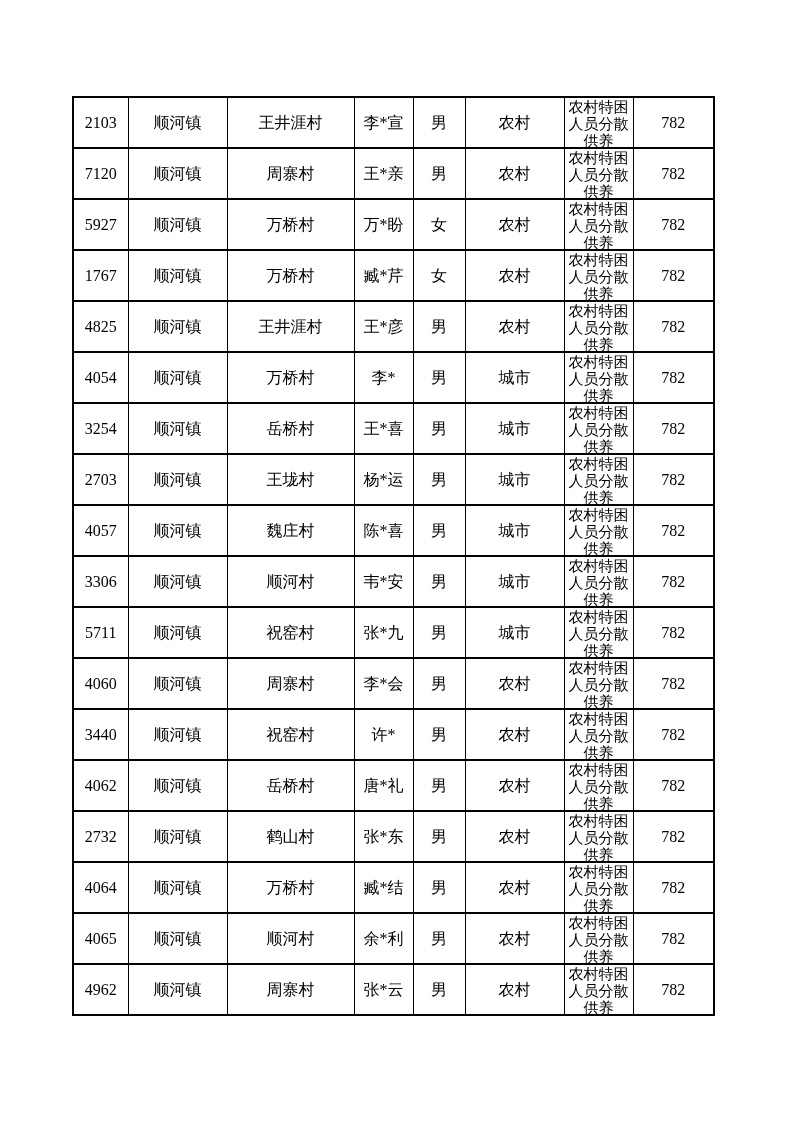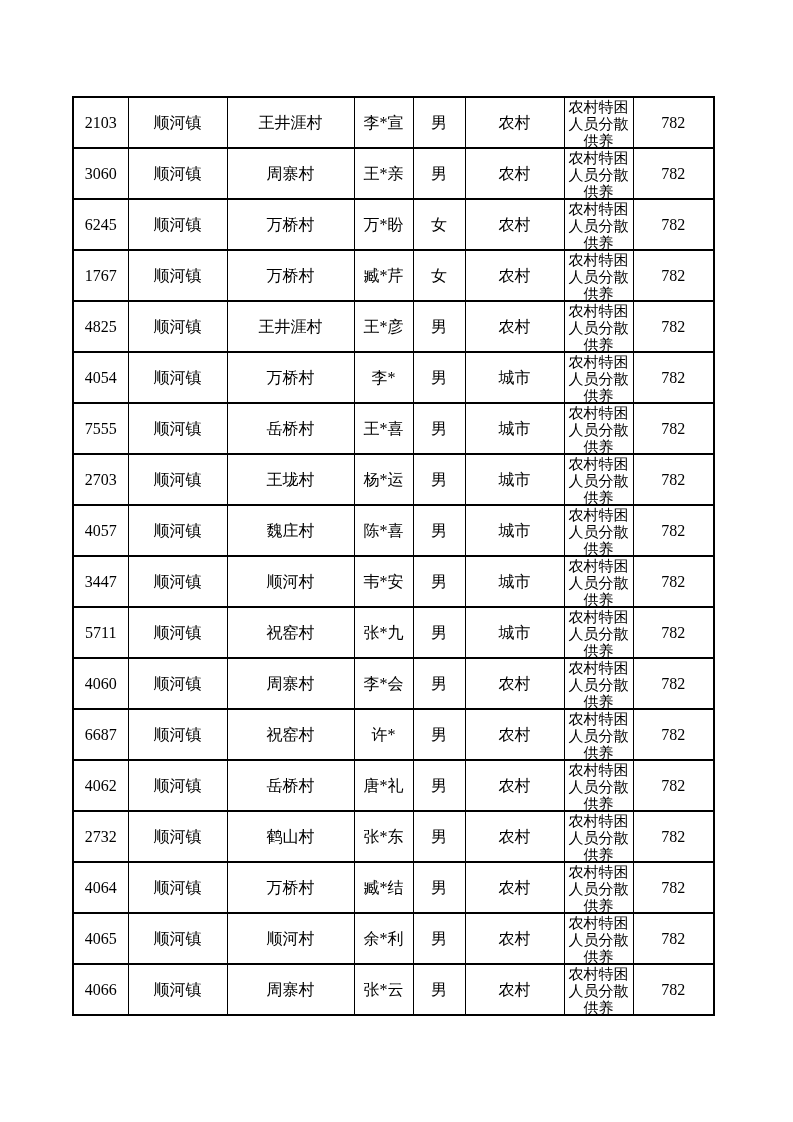--- a/index.html
+++ b/index.html
@@ -84,34 +84,34 @@
           <td>李*宣</td>
           <td>男</td>
           <td>农村</td>
           <td class="cat-cell">
             <div class="cat-clip">农村特困人员分散供养</div>
           </td>
           <td>782</td>
         </tr>
 
         <tr>
-          <td>3060</td>
+          <td>7120</td>
           <td>顺河镇</td>
           <td>周寨村</td>
           <td>王*亲</td>
           <td>男</td>
           <td>农村</td>
           <td class="cat-cell">
             <div class="cat-clip">农村特困人员分散供养</div>
           </td>
           <td>782</td>
         </tr>
 
         <tr>
-          <td>6245</td>
+          <td>5927</td>
           <td>顺河镇</td>
           <td>万桥村</td>
           <td>万*盼</td>
           <td>女</td>
           <td>农村</td>
           <td class="cat-cell">
             <div class="cat-clip">农村特困人员分散供养</div>
           </td>
           <td>782</td>
         </tr>
@@ -149,21 +149,21 @@
           <td>李*</td>
           <td>男</td>
           <td>城市</td>
           <td class="cat-cell">
             <div class="cat-clip">农村特困人员分散供养</div>
           </td>
           <td>782</td>
         </tr>
 
         <tr>
-          <td>7555</td>
+          <td>3254</td>
           <td>顺河镇</td>
           <td>岳桥村</td>
           <td>王*喜</td>
           <td>男</td>
           <td>城市</td>
           <td class="cat-cell">
             <div class="cat-clip">农村特困人员分散供养</div>
           </td>
           <td>782</td>
         </tr>
@@ -188,21 +188,21 @@
           <td>陈*喜</td>
           <td>男</td>
           <td>城市</td>
           <td class="cat-cell">
             <div class="cat-clip">农村特困人员分散供养</div>
           </td>
           <td>782</td>
         </tr>
 
         <tr>
-          <td>3447</td>
+          <td>3306</td>
           <td>顺河镇</td>
           <td>顺河村</td>
           <td>韦*安</td>
           <td>男</td>
           <td>城市</td>
           <td class="cat-cell">
             <div class="cat-clip">农村特困人员分散供养</div>
           </td>
           <td>782</td>
         </tr>
@@ -227,21 +227,21 @@
           <td>李*会</td>
           <td>男</td>
           <td>农村</td>
           <td class="cat-cell">
             <div class="cat-clip">农村特困人员分散供养</div>
           </td>
           <td>782</td>
         </tr>
 
         <tr>
-          <td>6687</td>
+          <td>3440</td>
           <td>顺河镇</td>
           <td>祝窑村</td>
           <td>许*</td>
           <td>男</td>
           <td>农村</td>
           <td class="cat-cell">
             <div class="cat-clip">农村特困人员分散供养</div>
           </td>
           <td>782</td>
         </tr>
@@ -292,21 +292,21 @@
           <td>余*利</td>
           <td>男</td>
           <td>农村</td>
           <td class="cat-cell">
             <div class="cat-clip">农村特困人员分散供养</div>
           </td>
           <td>782</td>
         </tr>
 
         <tr>
-          <td>4066</td>
+          <td>4962</td>
           <td>顺河镇</td>
           <td>周寨村</td>
           <td>张*云</td>
           <td>男</td>
           <td>农村</td>
           <td class="cat-cell">
             <div class="cat-clip">农村特困人员分散供养</div>
           </td>
           <td>782</td>
         </tr>

